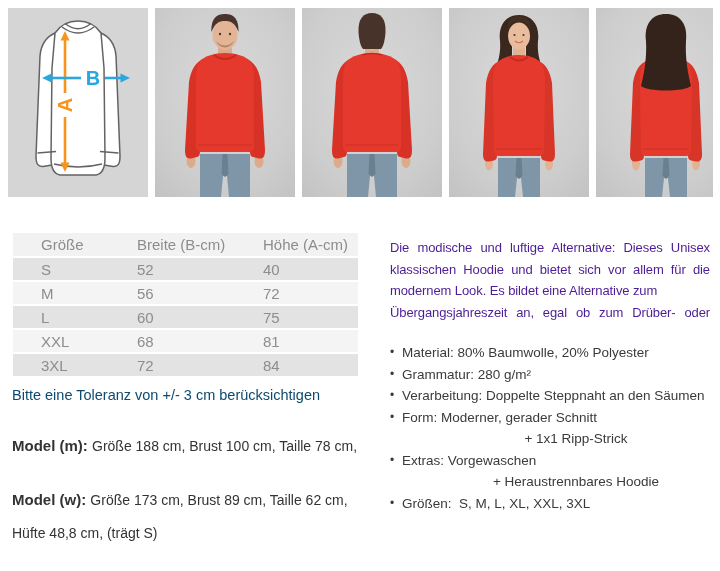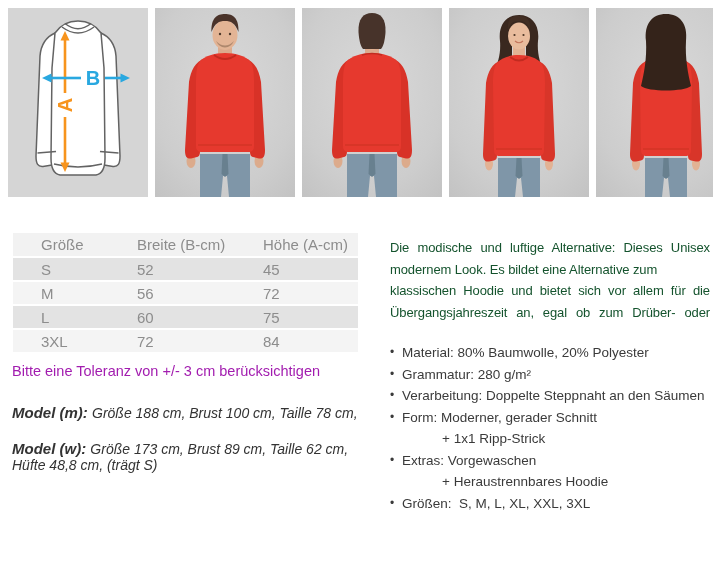--- a/index.html
+++ b/index.html
@@ -23,40 +23,40 @@
   table.size col.c1 { width:96px; } table.size col.c2 { width:126px; }
   table.size col.c3 { width:123px; }
   table.size th, table.size td {
       height:24px; font-size:15px; font-weight:normal; color:#8d8d8d;
       text-align:left; padding:1px 0 1px 28px; border-bottom:2px solid #fff;
       white-space:nowrap; overflow:hidden; }
   table.size thead th { background:#f2f2f2; }
   table.size tbody tr:nth-child(odd)  td { background:#e3e3e3; }
   table.size tbody tr:nth-child(even) td { background:#f4f4f4; }
 
-  .tolerance { margin:9px 0 0 2px; font-size:14.5px; color:#a21caf;
+  .tolerance { margin:9px 0 0 2px; font-size:14.5px; color:#0c4a6e;
                white-space:nowrap; overflow:hidden; }
 
-  .model-block { margin:26px 0 0 2px; font-size:14px; line-height:16px;
-                 color:#333; white-space:nowrap; overflow:hidden;font-style:italic; }
+  .model-block { margin:26px 0 0 2px; font-size:14px; line-height:33px;
+                 color:#333; white-space:nowrap; overflow:hidden; }
   .model-block + .model-block { margin-top:20px; }
   .model-block b { font-size:15px; }
   .model-line2 { display:block; }
 
   
-  .desc-line { font-size:13px; line-height:21.5px; color:#14532d;
+  .desc-line { font-size:13px; line-height:21.5px; color:#4c1d95;
                white-space:nowrap; overflow:hidden; letter-spacing:-0.1px; }
   .desc-line.just { text-align:justify; text-align-last:justify; }
 
   ul.bullets { list-style:none; margin-top:19px; }
   ul.bullets li { display:flex; font-size:13.5px; line-height:21.5px;
                   color:#3a3a3a; }
   ul.bullets .dot { width:12px; flex:none; font-size:12px; }
   ul.bullets .li-body { flex:1; white-space:pre-wrap; min-width:0; }
-  ul.bullets .sub { display:block; margin-left:40px; white-space:nowrap; }
+  ul.bullets .sub { display:block; margin-left:40px; white-space:nowrap;text-align:center; }
 </style>
 </head>
 <body>
 
 <div class="gallery">
 
   <div class="tile">
     <svg viewBox="0 0 140 189" width="140" height="189">
       <rect width="140" height="189" fill="#d5d5d5"></rect>
       <g fill="#ffffff" stroke="#636363" stroke-width="1.5" stroke-linejoin="round">
@@ -206,53 +206,58 @@
         <tr>
             <th>Größe</th>
             <th>Breite (B-cm)</th>
             <th>Höhe (A-cm)</th>
           </tr>
       </thead>
       <tbody>
           <tr>
             <td>S</td>
             <td>52</td>
-            <td>45</td>
+            <td>40</td>
           </tr>
           <tr>
             <td>M</td>
             <td>56</td>
             <td>72</td>
           </tr>
           <tr>
             <td>L</td>
             <td>60</td>
             <td>75</td>
+          </tr>
+          <tr>
+            <td>XXL</td>
+            <td>68</td>
+            <td>81</td>
           </tr>
           <tr>
             <td>3XL</td>
             <td>72</td>
             <td>84</td>
           </tr>
         </tbody>
     </table>
 
     <div class="tolerance">Bitte eine Toleranz von +/- 3 cm berücksichtigen</div>
 
     <div>
         <p class="model-block"><b>Model (m): </b><span>Größe 188 cm, Brust 100 cm, Taille 78 cm,</span></p>
         <p class="model-block"><b>Model (w): </b><span>Größe 173 cm, Brust 89 cm, Taille 62 cm,</span><span class="model-line2">Hüfte 48,8 cm, (trägt S)</span></p>
       </div>
   </div>
 
   <div class="right">
     <div>
         <div class="desc-line just">Die modische und luftige Alternative: Dieses Unisex</div>
+        <div class="desc-line just">klassischen Hoodie und bietet sich vor allem für die</div>
         <div class="desc-line">modernem Look. Es bildet eine Alternative zum</div>
-        <div class="desc-line just">klassischen Hoodie und bietet sich vor allem für die</div>
         <div class="desc-line just">Übergangsjahreszeit an, egal ob zum Drüber- oder</div>
       </div>
     <ul class="bullets">
         <li>
           <span class="dot">•</span>
           <span class="li-body">Material: 80% Baumwolle, 20% Polyester</span>
         </li>
         <li>
           <span class="dot">•</span>
           <span class="li-body">Grammatur: 280 g/m²</span>

